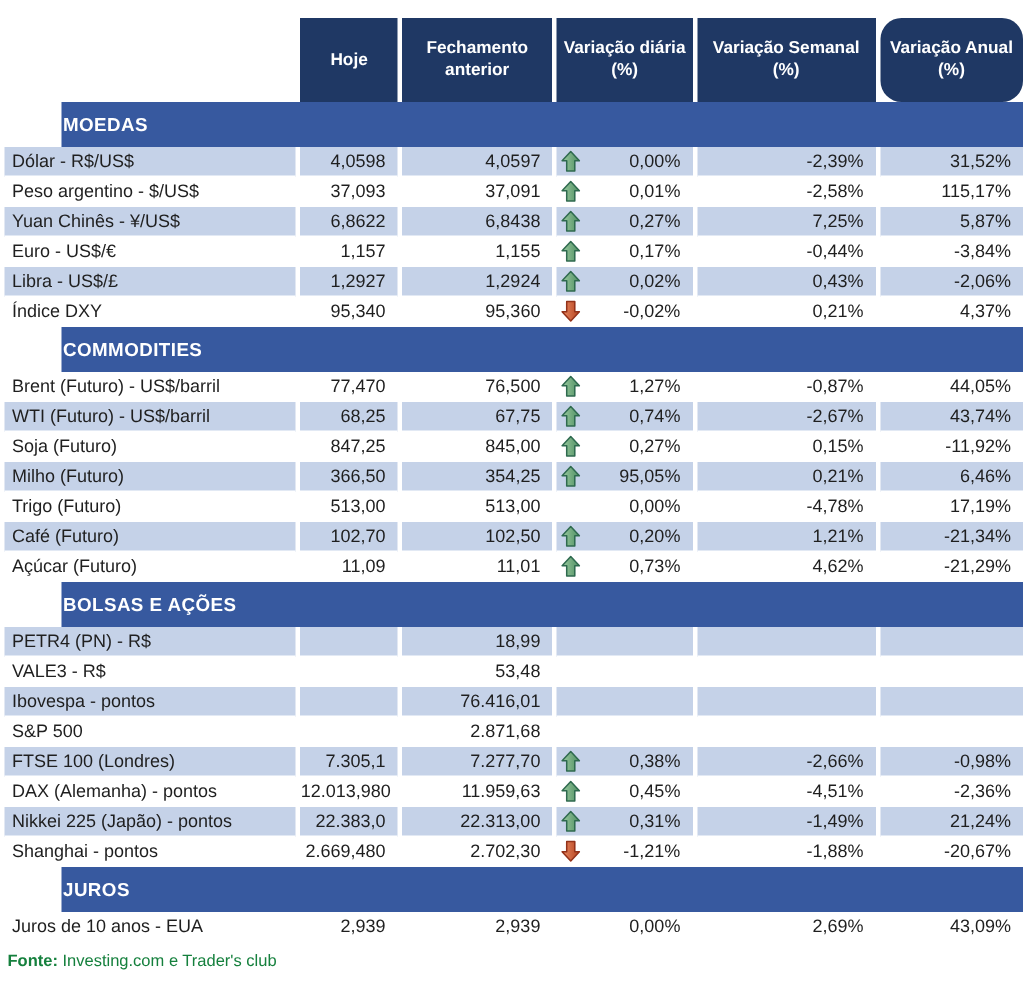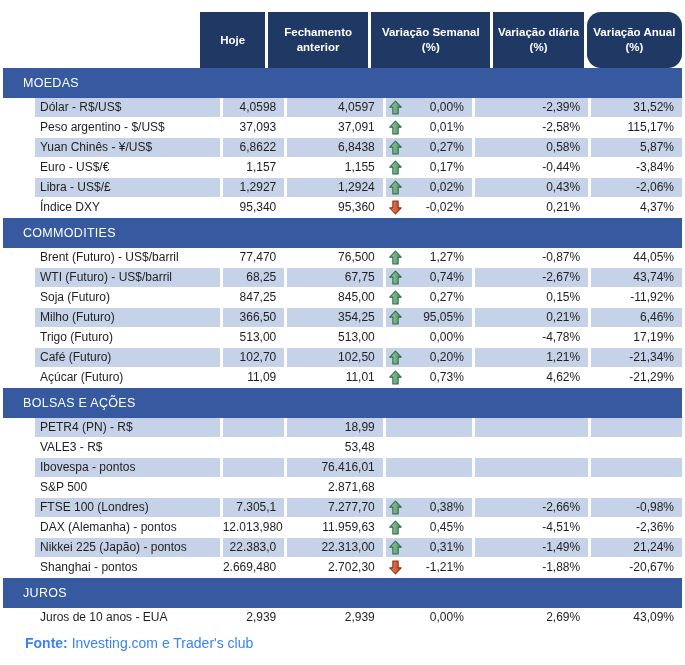--- a/index.html
+++ b/index.html
@@ -20,40 +20,41 @@
   .header-row{display:flex;}
   .hspacer{width:196px;margin-right:3px;background:#fff;}
   .hcell{
     background:var(--hbg);color:#fff;font-weight:bold;font-size:11.5px;
     display:flex;align-items:center;justify-content:center;text-align:center;
     height:56px;margin-right:3px;line-height:1.3;padding:0 3px;box-sizing:border-box;
   }
   .hcell:last-child{margin-right:0;border-radius:14px;}
   
   .sbar{
-    height:30px;background:var(--sbg);color:#fff;font-weight:normal;font-size:12.5px;
-    display:flex;align-items:center;padding-left:20px;box-sizing:border-box;
+    height:30px;background:var(--sbg);color:#fff;font-weight:bold;font-size:12.5px;
+    display:flex;align-items:center;padding-left:1px;box-sizing:border-box;
     letter-spacing:0.3px;
+    margin-left:38px;
   }
   
   .row{display:flex;}
   .cell{
     box-sizing:border-box;height:20px;font-size:12px;line-height:19px;
     color:var(--text);border-bottom:1px solid #fff;margin-right:3px;background:#fff;
     white-space:nowrap;overflow:hidden;
   }
   .row.shaded .cell{background:var(--shade);}
-  .w0{width:196px;margin-left:32px;} .w1{width:65px;} .w2{width:101px;}
+  .w0{width:196px;} .w1{width:65px;} .w2{width:101px;}
   .w3{width:91px;} .w4{width:120px;} .w5{width:96px;margin-right:0;}
   .c-label{padding-left:5px;}
   .c-num{text-align:right;padding-right:8px;}
   .c-dia{position:relative;text-align:right;padding-right:8px;}
   .c-dia .arr{position:absolute;left:3px;top:2px;line-height:0;}
   
-  .fonte{margin-top:7px;padding-left:2px;font-size:14px;color:#3b82f6;margin-left:20px;}
+  .fonte{margin-top:7px;padding-left:2px;font-size:11px;color:#15803d;}
   .fonte .bold{font-weight:bold;}
 </style>
 </head>
 <body>
 
 <svg width="0" height="0" style="position:absolute" aria-hidden="true">
   <defs>
     <linearGradient id="gUp" x1="0" y1="0" x2="1" y2="0">
       <stop offset="0" stop-color="#9CCB9F"></stop>
       <stop offset="1" stop-color="#4E8F63"></stop>
@@ -64,22 +65,22 @@
     </linearGradient>
   </defs>
 </svg>
 
 <div class="sheet">
   <div class="header-row" id="header-row">
     <div class="hspacer"></div>
 
   <div class="hcell w1">Hoje</div>
       <div class="hcell w2">Fechamento anterior</div>
+      <div class="hcell w3">Variação diária (%)</div>
       <div class="hcell w4">Variação Semanal (%)</div>
-      <div class="hcell w3">Variação diária (%)</div>
       <div class="hcell w5">Variação Anual (%)</div>
     </div>
   <div id="table-body">
 
   <div class="sbar">MOEDAS</div>
       <div class="row shaded">
         <div class="cell c-label w0">Dólar - R$/US$</div>
         <div class="cell c-num w1">4,0598</div>
         <div class="cell c-num w2">4,0597</div>
         <div class="cell c-dia w3"><span class="arr"><svg width="13" height="15" viewBox="0 0 14 16">
@@ -98,21 +99,21 @@
         <div class="cell c-num w4">-2,58%</div>
         <div class="cell c-num w5">115,17%</div>
       </div>
       <div class="row shaded">
         <div class="cell c-label w0">Yuan Chinês - ¥/US$</div>
         <div class="cell c-num w1">6,8622</div>
         <div class="cell c-num w2">6,8438</div>
         <div class="cell c-dia w3"><span class="arr"><svg width="13" height="15" viewBox="0 0 14 16">
               <path d="M7 1 L13.2 7.6 H9.9 V15 H4.1 V7.6 H0.8 Z" fill="url(#gUp)" stroke="#2F6A4F" stroke-width="1.1" stroke-linejoin="round"></path>
             </svg></span><span>0,27%</span></div>
-        <div class="cell c-num w4">0,58%</div>
+        <div class="cell c-num w4">7,25%</div>
         <div class="cell c-num w5">5,87%</div>
       </div>
       <div class="row">
         <div class="cell c-label w0">Euro - US$/€</div>
         <div class="cell c-num w1">1,157</div>
         <div class="cell c-num w2">1,155</div>
         <div class="cell c-dia w3"><span class="arr"><svg width="13" height="15" viewBox="0 0 14 16">
               <path d="M7 1 L13.2 7.6 H9.9 V15 H4.1 V7.6 H0.8 Z" fill="url(#gUp)" stroke="#2F6A4F" stroke-width="1.1" stroke-linejoin="round"></path>
             </svg></span><span>0,17%</span></div>
         <div class="cell c-num w4">-0,44%</div>

